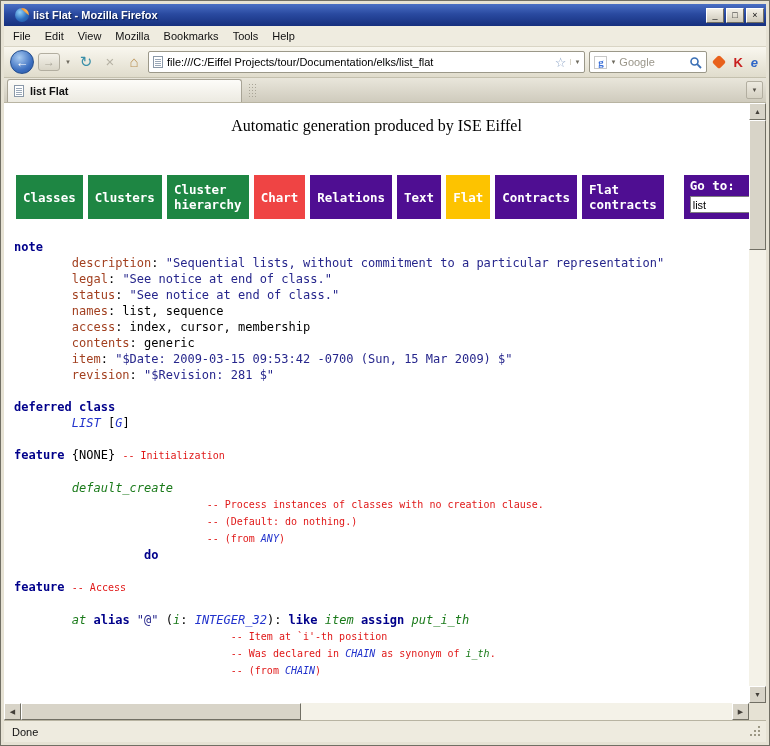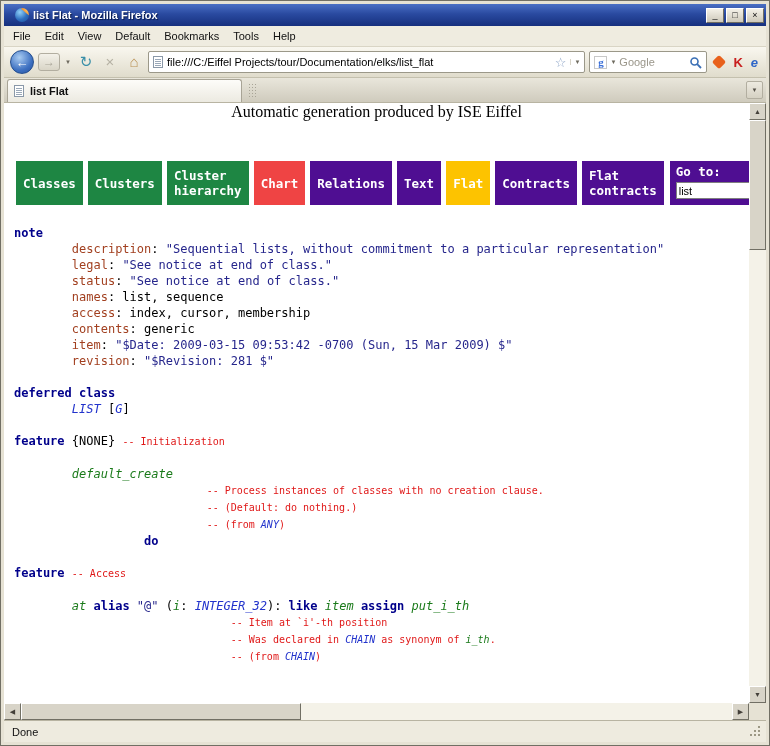--- a/index.html
+++ b/index.html
@@ -100,22 +100,22 @@
   .h-track { flex:1; }
   .sb-corner { width:17px; flex:0 0 17px; background:#E6E2D4; }
 
   
   .statusbar { height:22px; flex:0 0 22px; background:#EEEBDF; border-top:1px solid #B8B4A2;
                display:flex; align-items:center; padding:0 4px 0 8px; font-size:11px; color:#111; }
   .status-spacer { flex:1; }
 
   
   .banner { font-family:"Liberation Serif", serif; font-size:16px; text-align:center;
-            color:#000; }
-  .nav-row { display:flex; align-items:stretch; gap:6px; margin:40px 0 0 12px; }
+            margin-top:14px; color:#000; }
+  .nav-row { display:flex; align-items:stretch; gap:20px; margin:40px 0 0 12px; }
   .btn-group { display:flex; gap:5px; }
   .nav-btn { height:44px; color:#fff; font-family:"DejaVu Sans Mono", monospace;
              font-weight:bold; font-size:12.5px; line-height:15px; white-space:pre-line;
              display:flex; align-items:center; padding:3px 7px; }
   .goto { background:#4F0E92; padding:3px 6px 4px 6px; height:44px;
           display:flex; flex-direction:column; gap:3px; }
   .goto-label { color:#fff; font-family:"DejaVu Sans Mono", monospace; font-weight:bold;
                 font-size:12.5px; }
   .goto-input { width:80px; height:17px; border:1px solid #7F7F7F; font-size:11px;
                 font-family:"Liberation Sans", sans-serif; padding:0 2px; background:#fff; }
@@ -145,21 +145,21 @@
       <span class="win-btn">_</span>
       <span class="win-btn">□</span>
       <span class="win-btn">×</span>
     </span>
   </div>
 
   <div class="menubar">
       <span class="menu-item">File</span>
       <span class="menu-item">Edit</span>
       <span class="menu-item">View</span>
-      <span class="menu-item">Default</span>
+      <span class="menu-item">Mozilla</span>
       <span class="menu-item">Bookmarks</span>
       <span class="menu-item">Tools</span>
       <span class="menu-item">Help</span>
     </div>
 
   <div class="navbar">
     <span class="back-btn">←</span>
     <span class="fwd-btn">→</span>
     <span class="nav-drop">▼</span>
     <span class="tool-ico reload">↻</span>

